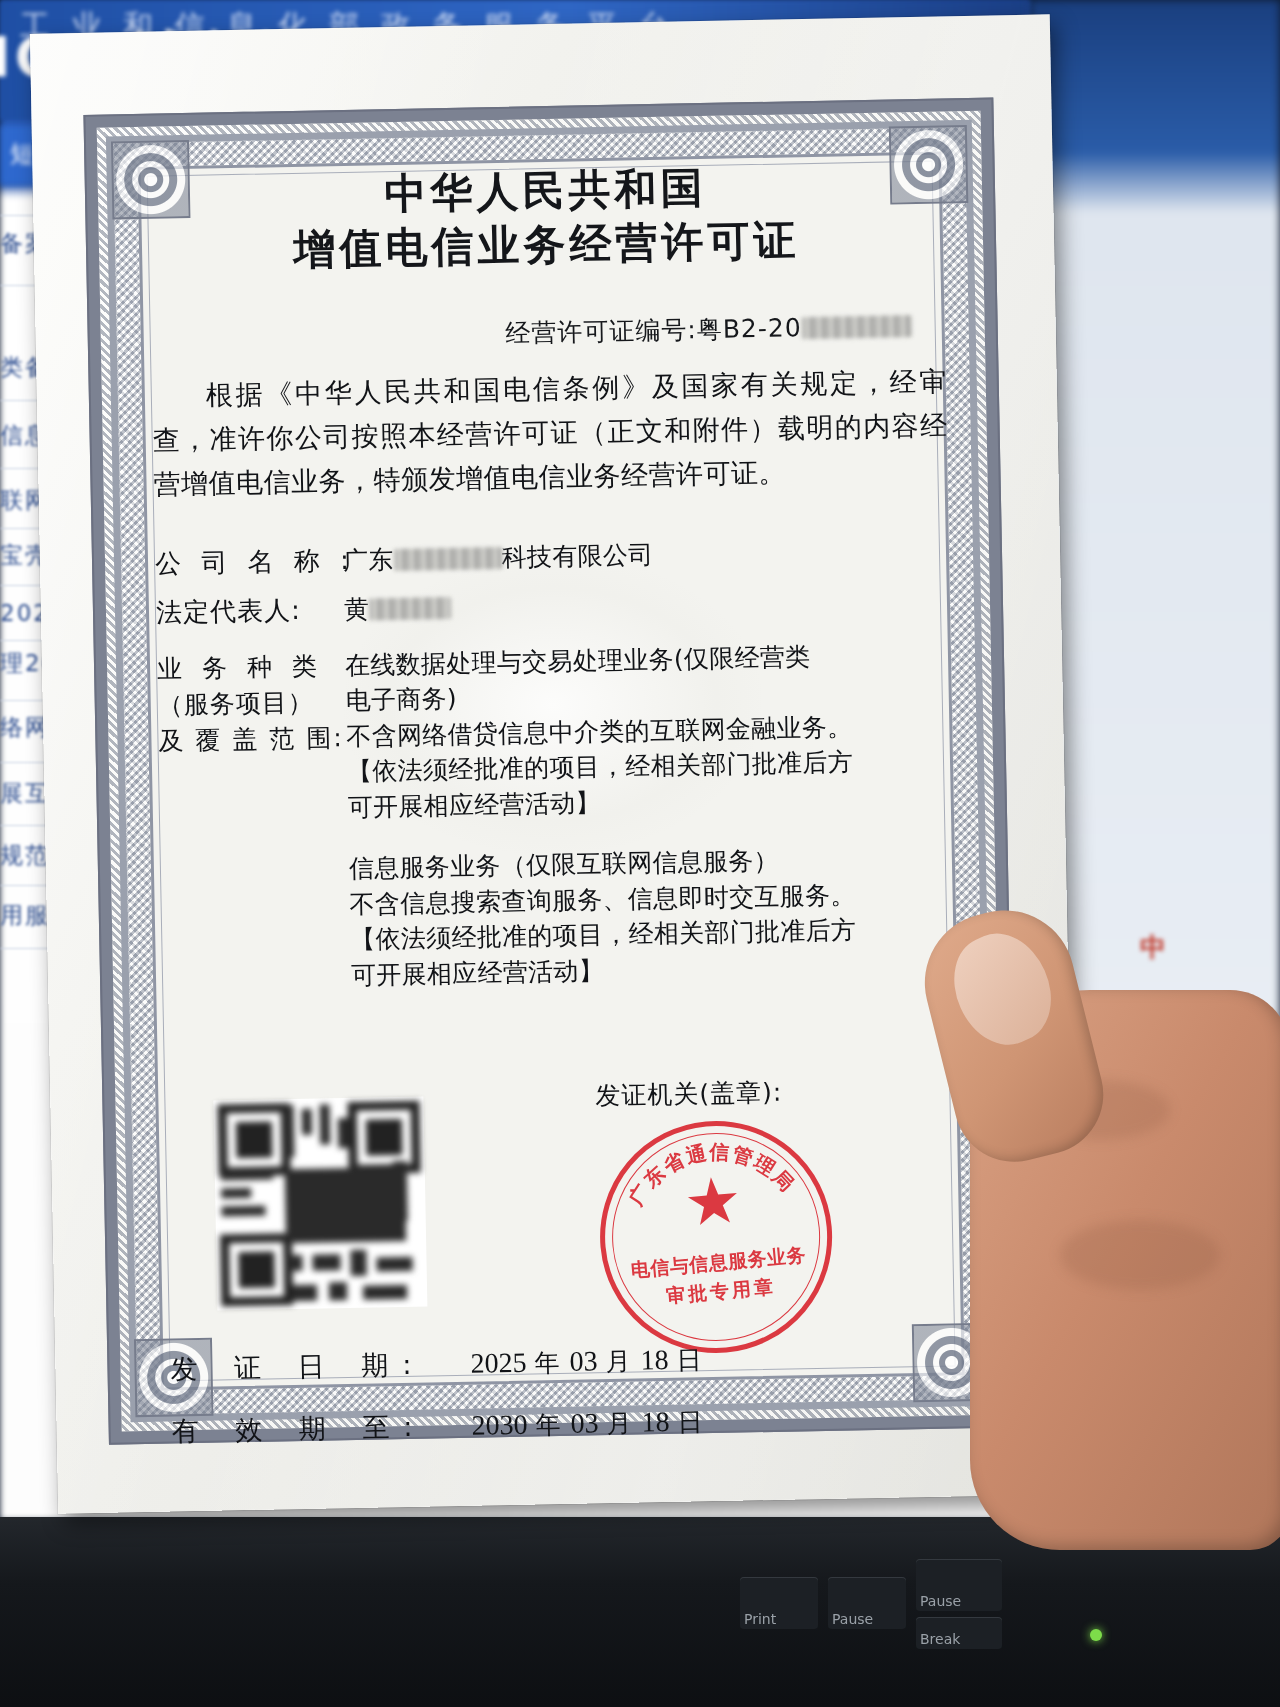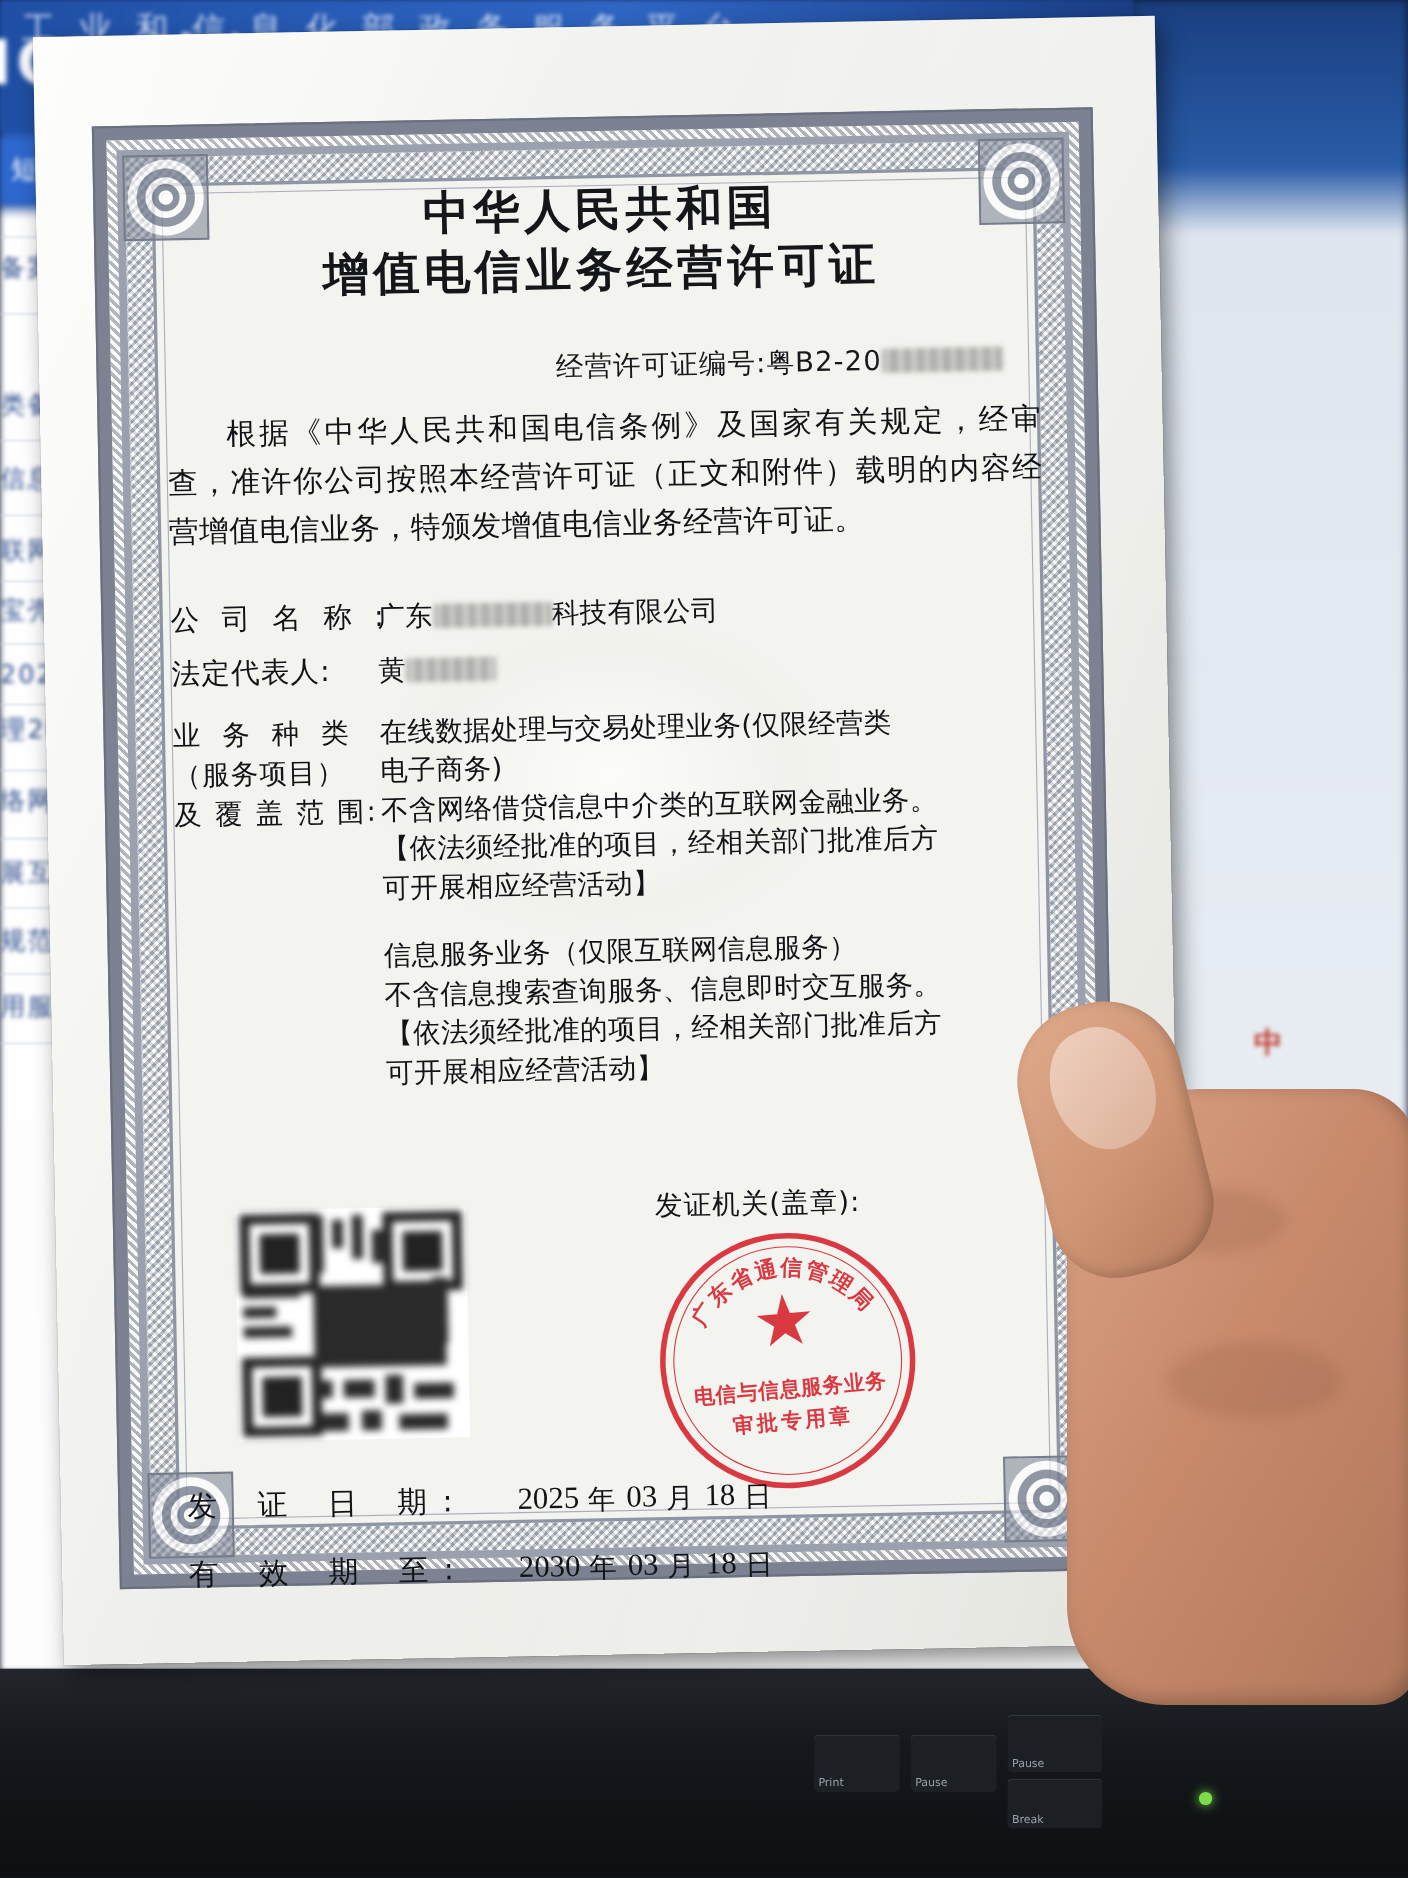--- a/index.html
+++ b/index.html
@@ -47,21 +47,21 @@
     filter:blur(1.7px);font-family:"DejaVu Sans",sans-serif;white-space:nowrap;
   }
   .bg-keyboard{
     position:absolute;left:0;bottom:0;width:1280px;height:190px;
     background:linear-gradient(180deg,#23272c 0%,#15181c 35%,#0d0f12 100%);
   }
   .bg-key{
     position:absolute;background:#1c2025;border-radius:4px;box-shadow:0 1px 0 #34393f inset;
   }
   .bg-key span{
-    position:absolute;left:4px;bottom:2px;color:#9aa1a8;font-size:10px;
+    position:absolute;left:4px;bottom:2px;color:#9aa1a8;font-size:14px;
     font-family:"DejaVu Sans",sans-serif;
   }
   .bg-right-panel{
     position:absolute;left:1030px;top:0;width:250px;height:1520px;
     background:linear-gradient(180deg,#1a3f7f 0%,#2a5ca8 10%,#dfe6ef 14%,#eef2f7 100%);
     filter:blur(4px);
   }
   .bg-dot{position:absolute;border-radius:50%;}
 
   
@@ -269,21 +269,21 @@
   <div class="bg-keyboard">
     <div class="bg-key" style="left:740px;top:60px;width:78px;height:52px;">
       <span>Print</span>
     </div>
     <div class="bg-key" style="left:828px;top:60px;width:78px;height:52px;">
       <span>Pause</span>
     </div>
     <div class="bg-key" style="left:916px;top:42px;width:86px;height:52px;">
       <span>Pause</span>
     </div>
-    <div class="bg-key" style="left:916px;top:100px;width:86px;height:45px;">
+    <div class="bg-key" style="left:916px;top:100px;width:86px;height:32px;">
       <span>Break</span>
     </div>
     <div class="bg-dot" style="left:1090px;top:112px;width:12px;height:12px;background:#7ddc4a;box-shadow:0 0 10px #7ddc4a;"></div>
   </div>
 </div>
 
 <div id="cert">
 
   <div class="frame-outer">
     <div class="frame-mid">

